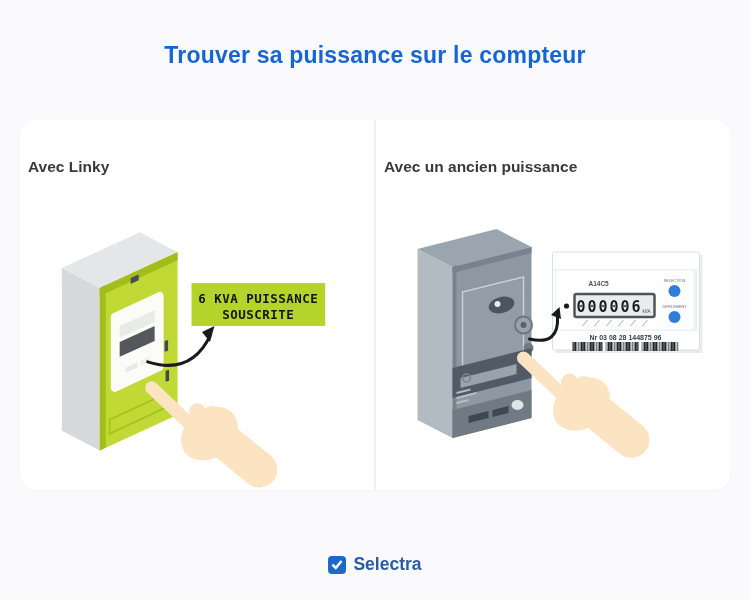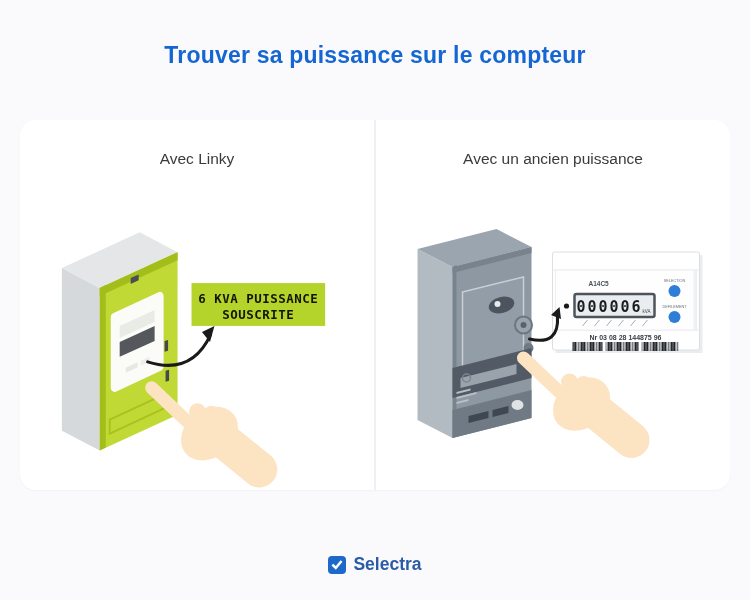--- a/index.html
+++ b/index.html
@@ -4,22 +4,22 @@
 <style>
   html,body{margin:0;padding:0;background:#fafafc;}
   .stage{position:relative;width:750px;height:600px;background:#fafafc;
          font-family:"Liberation Sans",sans-serif;overflow:hidden;}
   .title{position:absolute;top:42px;left:0;width:100%;text-align:center;margin:0;
          font-size:23px;font-weight:700;color:#1566d2;letter-spacing:.2px;}
   .cards{position:absolute;top:120px;left:20px;width:710px;height:370px;display:flex;
          border-radius:16px;overflow:hidden;box-shadow:0 1px 2px rgba(40,50,70,.04);}
   .panel{position:relative;flex:1;background:#fff;}
   .divider{width:2px;background:#eef0f3;}
-  .panel-heading{position:absolute;top:30px;left:0;width:100%;text-align:center;margin:0;
-         font-size:15.5px;font-weight:400;color:#3a3a3a;z-index:2;}
+  .panel-heading{position:absolute;top:30px;left:0;width:100%;text-align:left;margin:8px;
+         font-size:15.5px;font-weight:700;color:#3a3a3a;z-index:2;}
   .illus{position:absolute;left:0;top:0;width:100%;height:100%;display:block;}
   .callout-text{font-family:"DejaVu Sans Mono",monospace;font-weight:700;fill:#141400;letter-spacing:.5px;}
   .tinytxt{font-family:"Liberation Sans",sans-serif;}
   .lcd-digits{font-family:"DejaVu Sans Mono",monospace;font-weight:700;fill:#1b1e21;letter-spacing:2px;}
   .footer{position:absolute;top:554px;left:0;width:100%;display:flex;justify-content:center;
           align-items:center;gap:7px;}
   .logo-mark{width:18px;height:18px;border-radius:4px;background:#1d68c9;
              display:flex;align-items:center;justify-content:center;}
   .logo-text{font-size:17.5px;font-weight:700;color:#2a5ba6;}
 </style>

